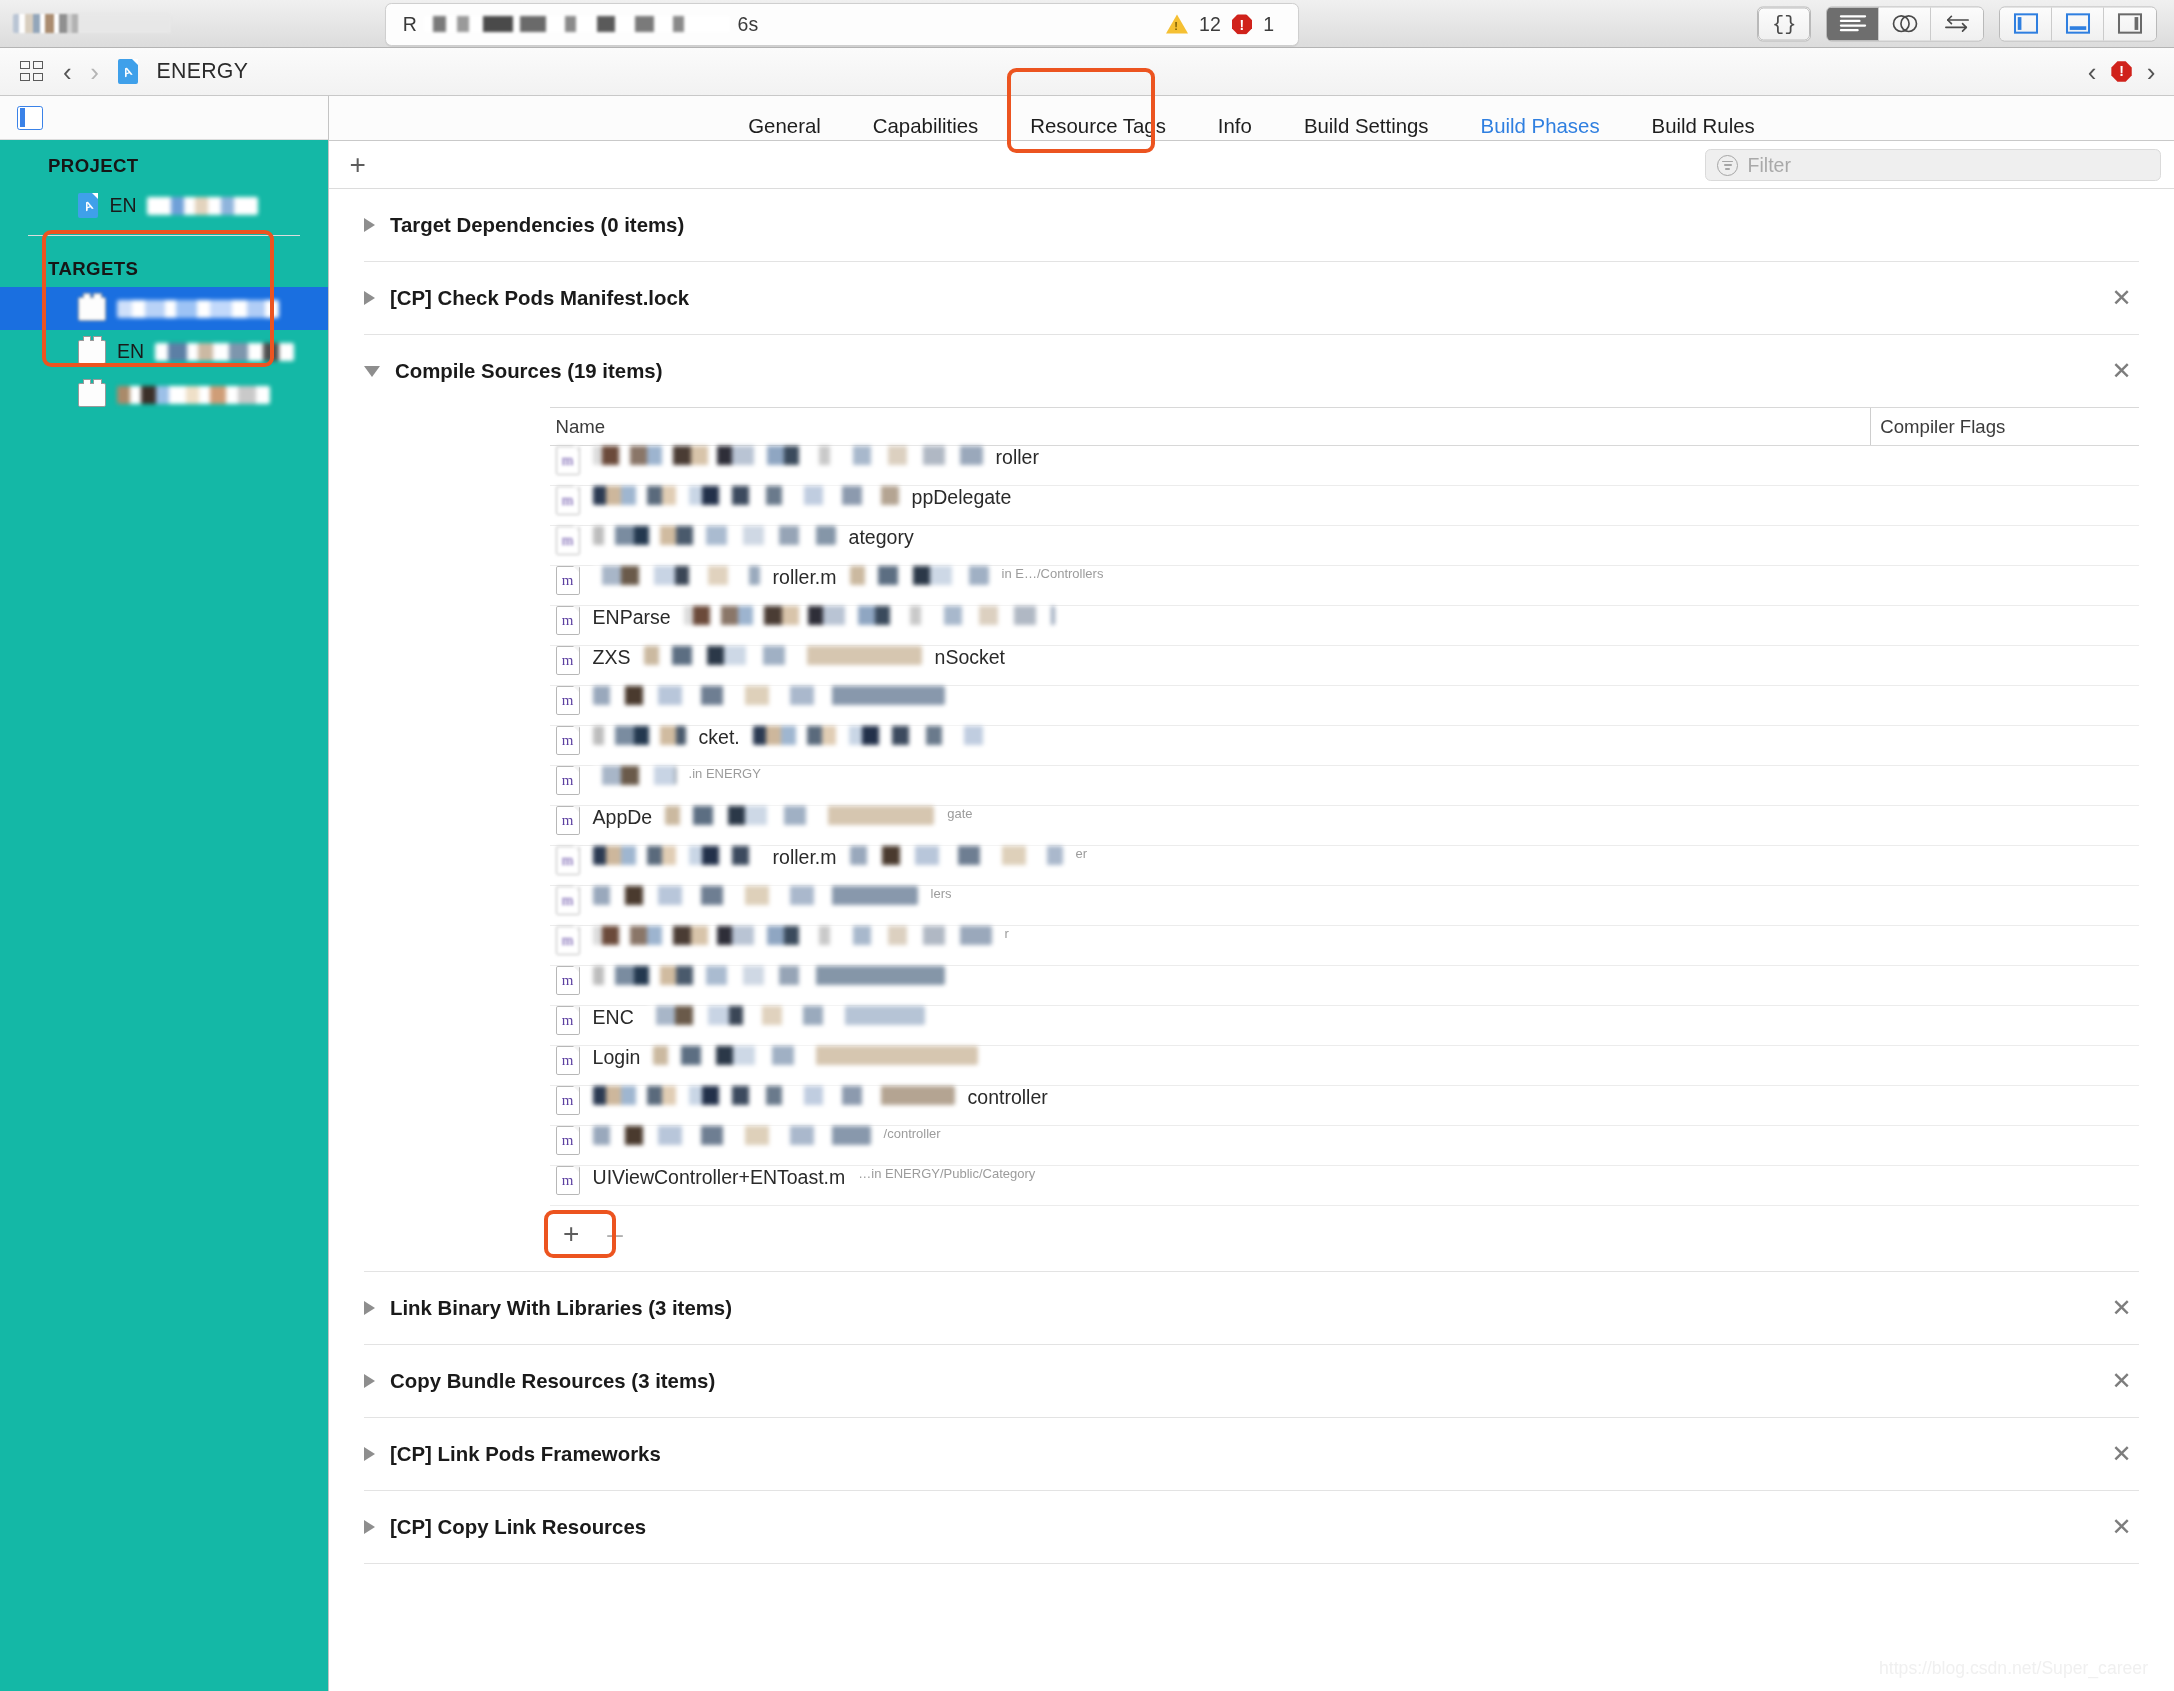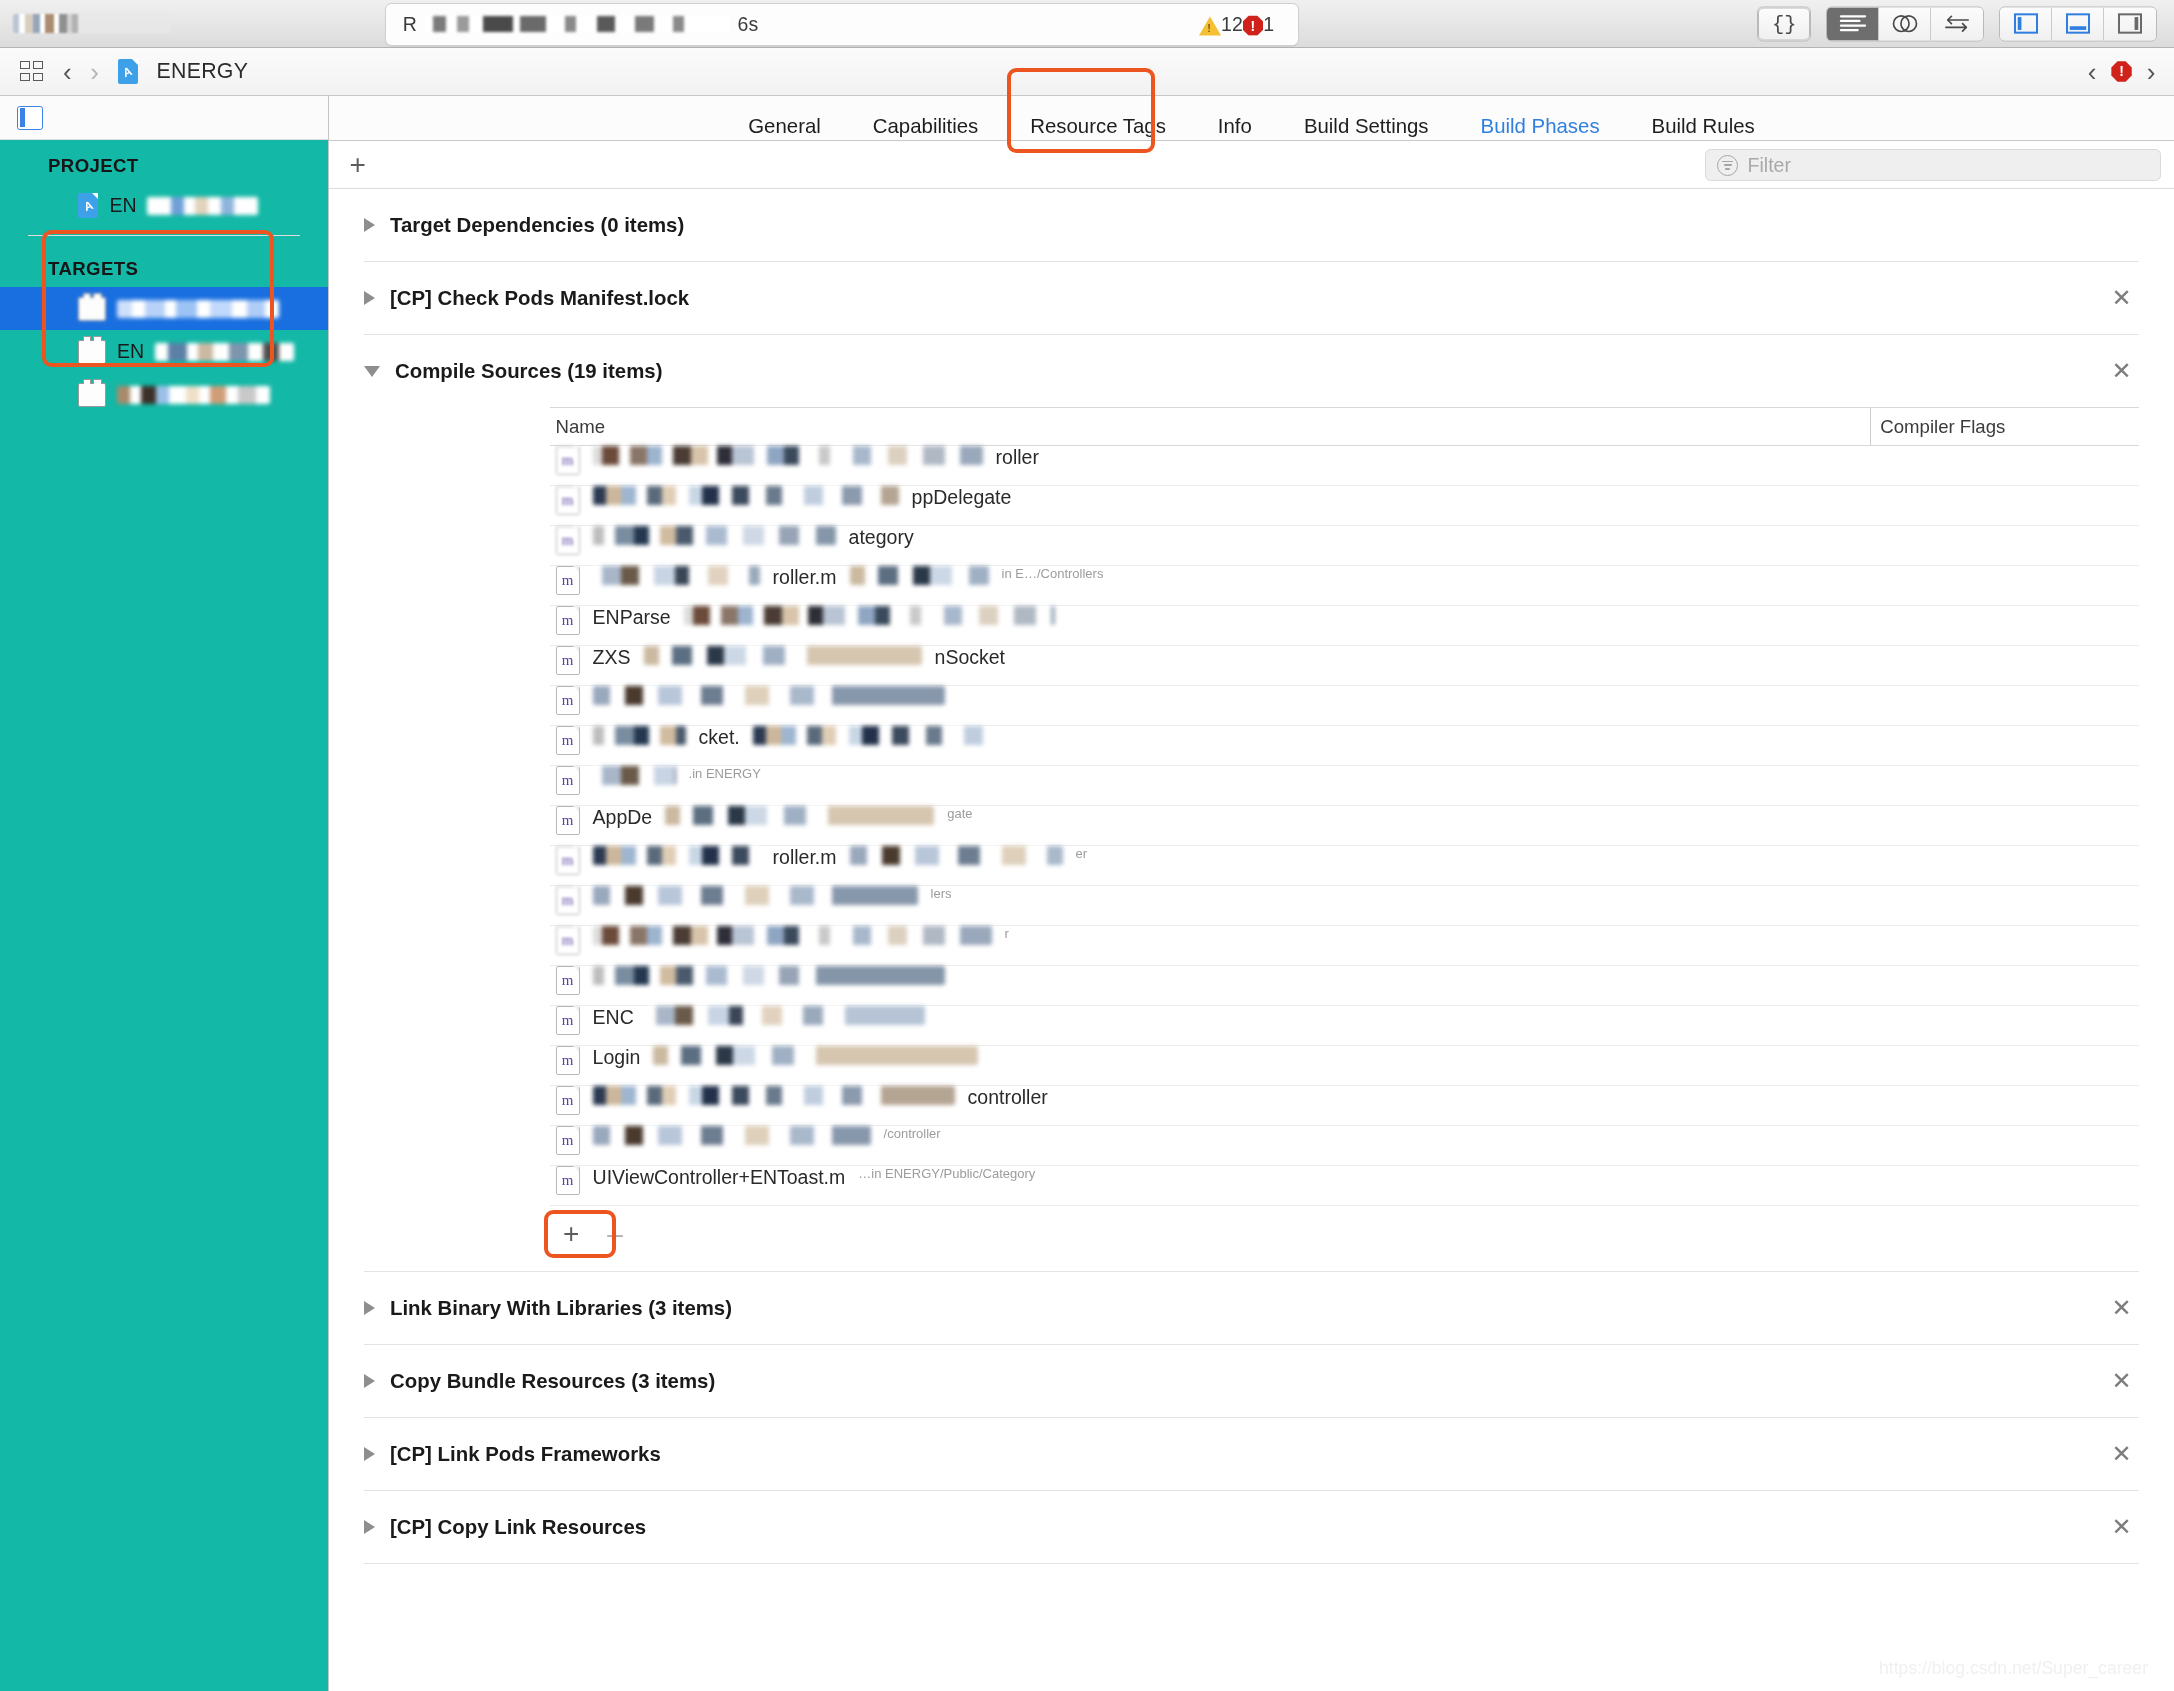--- a/index.html
+++ b/index.html
@@ -76,21 +76,21 @@
       #ffffff 191px,#ffffff 211px,
       #7a7a7a 211px,#7a7a7a 230px,
       #ffffff 230px,#ffffff 249px,
       #8a8a8a 249px,#8a8a8a 260px,
       #ffffff 260px,#ffffff 278px);
     filter: blur(1.5px);
   }
   .issues {
     position: absolute; right: 24px; top: 50%;
     transform: translateY(-50%);
-    display: flex; align-items: flex-end; 
+    display: flex; align-items: center; gap: 11px;
     font-size: 19.5px; color: #3c3c3c;
   }
   .warn-tri {
     width: 0; height: 0;
     border-left: 11px solid transparent;
     border-right: 11px solid transparent;
     border-bottom: 19.5px solid #f5c033;
     position: relative;
   }
   .warn-tri::after {

